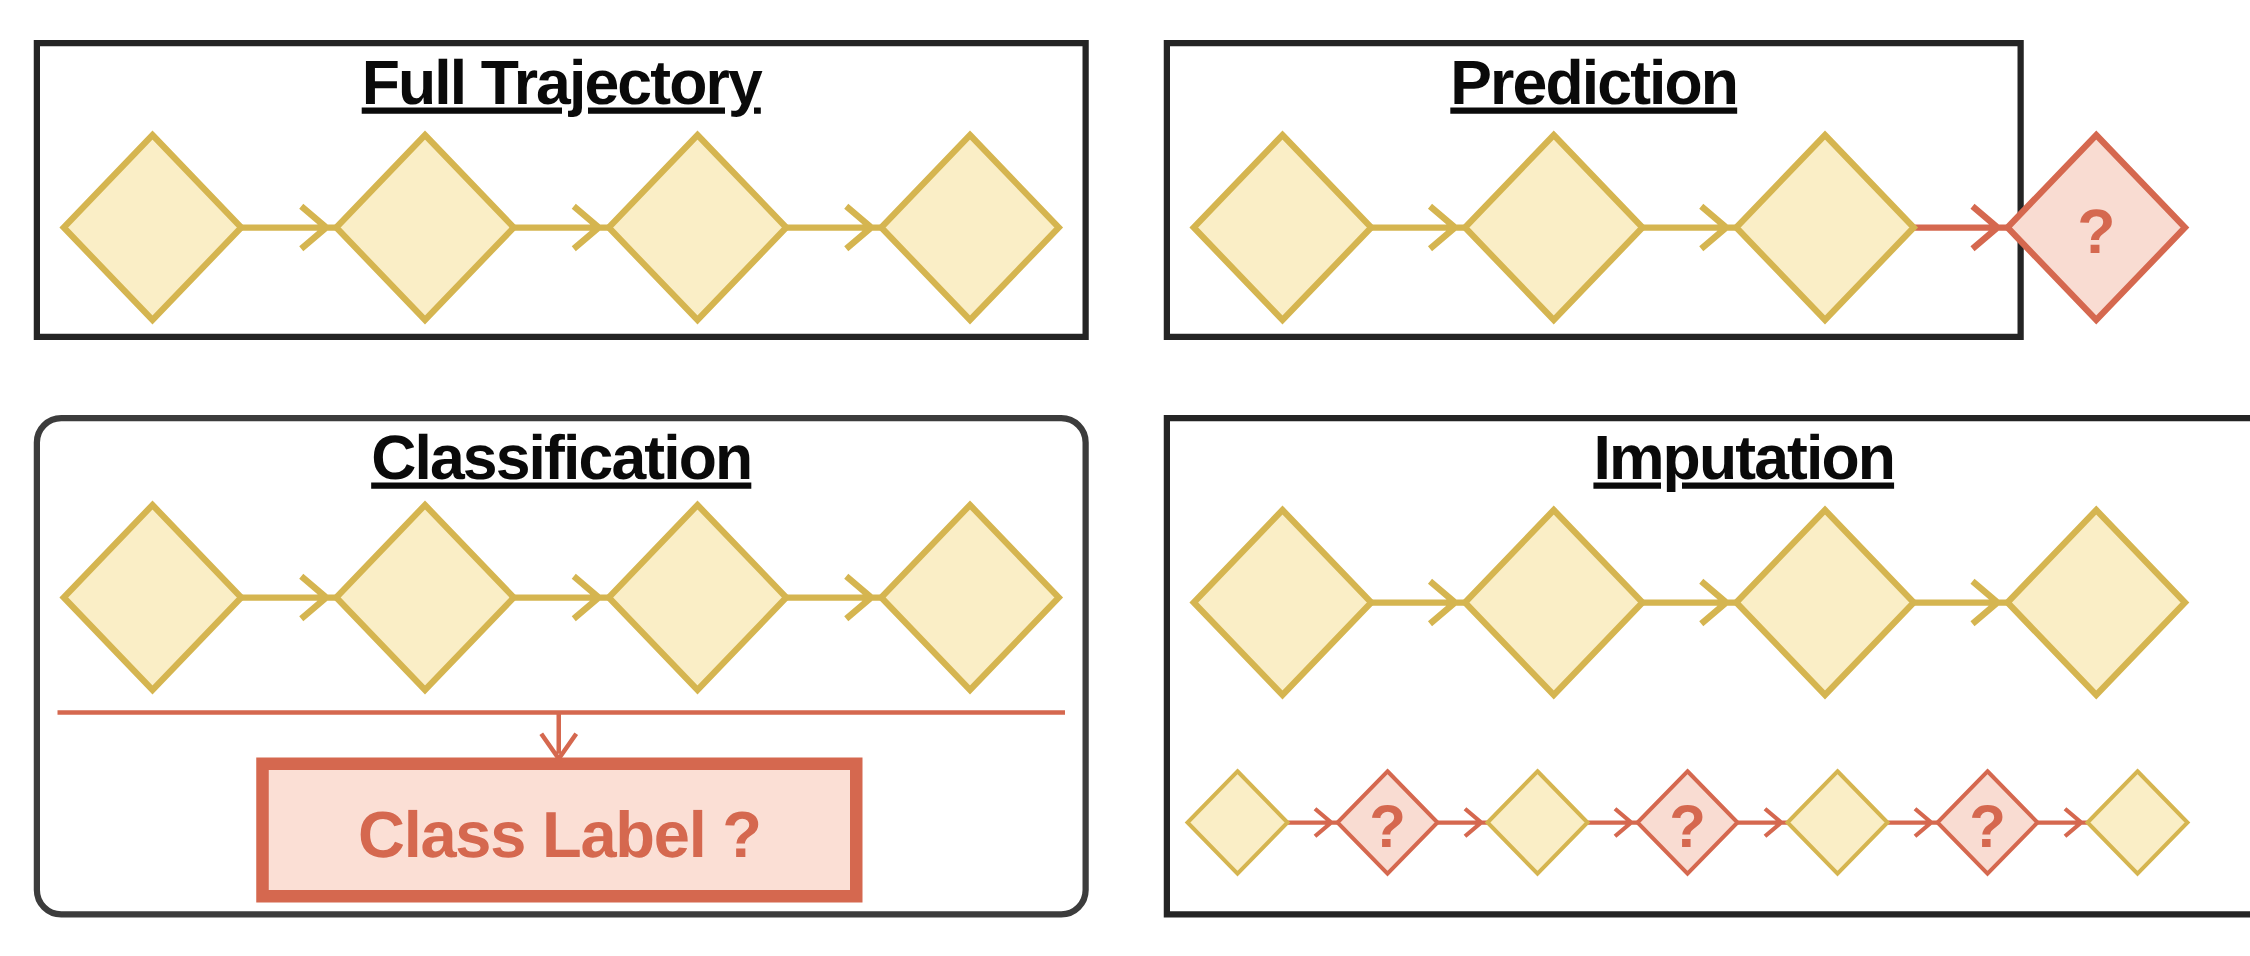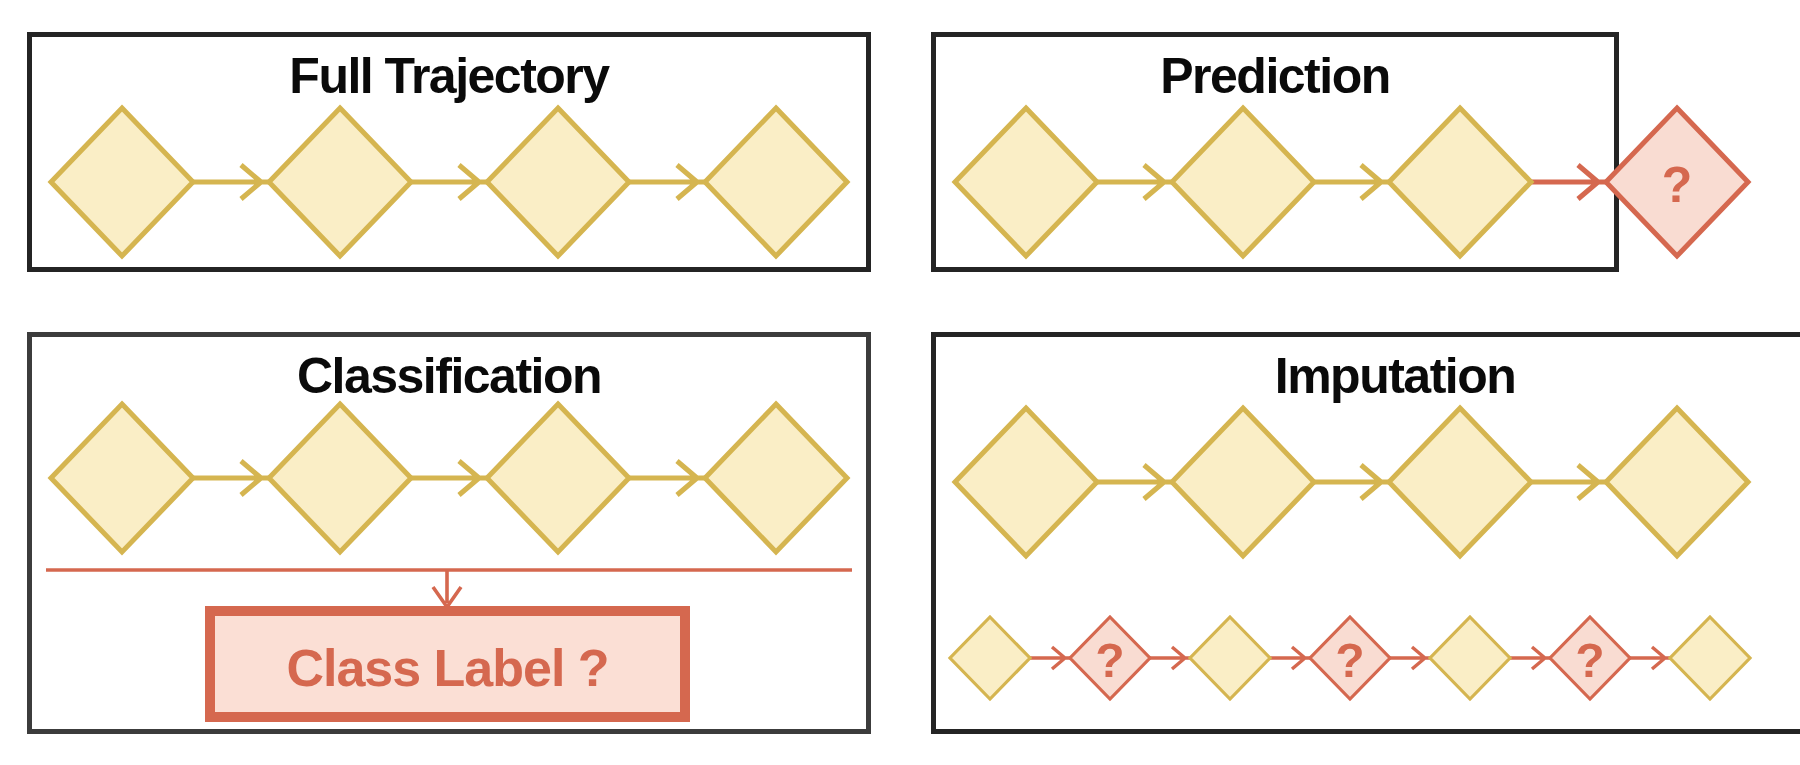--- a/index.html
+++ b/index.html
@@ -16,34 +16,35 @@
     width: 1800px;
     height: 765px;
     background: #ffffff;
   }
   .panel {
     position: absolute;
     background: #ffffff;
     border: 5px solid #242424;
     box-sizing: border-box;
   }
-  .panel.gray-border { border-color: #3c3c3c; }
+  .panel.gray-border { border-color: #3c3c3c; border-radius: 22px; }
   .panel-title {
     position: absolute;
-    top: 13px;
+    top: 3px;
     left: 0;
     right: 0;
     margin: 0;
     text-align: center;
     font-size: 50px;
     line-height: 1.06;
     font-weight: bold;
     letter-spacing: -1.5px;
     color: #0a0a0a;
     pointer-events: none;
+    text-decoration: underline;
   }
   .panel-canvas {
     position: absolute;
     left: 0;
     top: 0;
     display: block;
   }
   #panel-full-trajectory { left: 27px;  top: 32px;  width: 844px; height: 240px; }
   #panel-prediction      { left: 931px; top: 32px;  width: 688px; height: 240px; }
   #panel-classification  { left: 27px;  top: 332px; width: 844px; height: 402px; }

